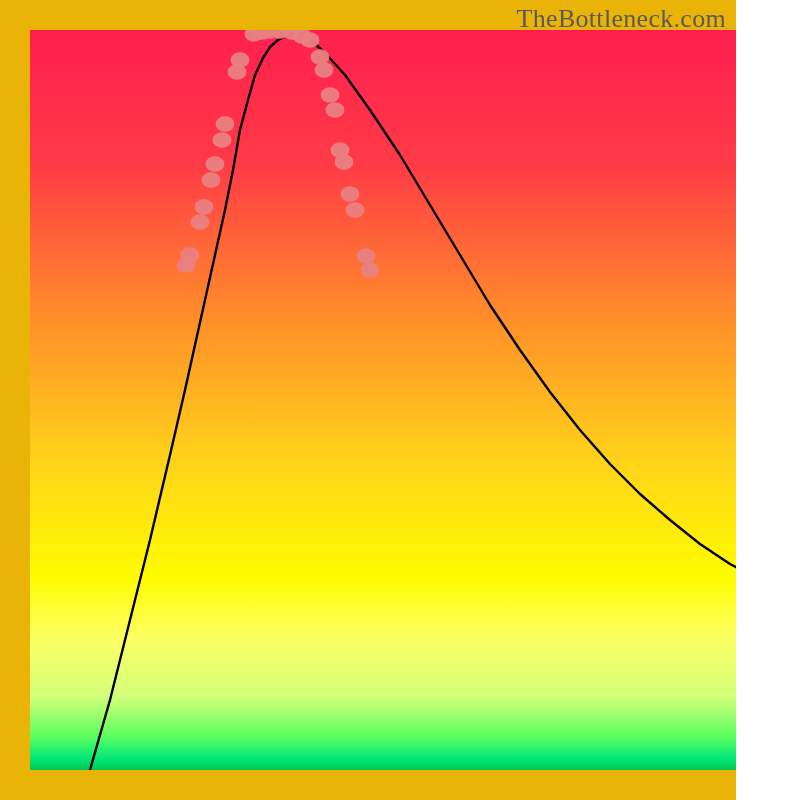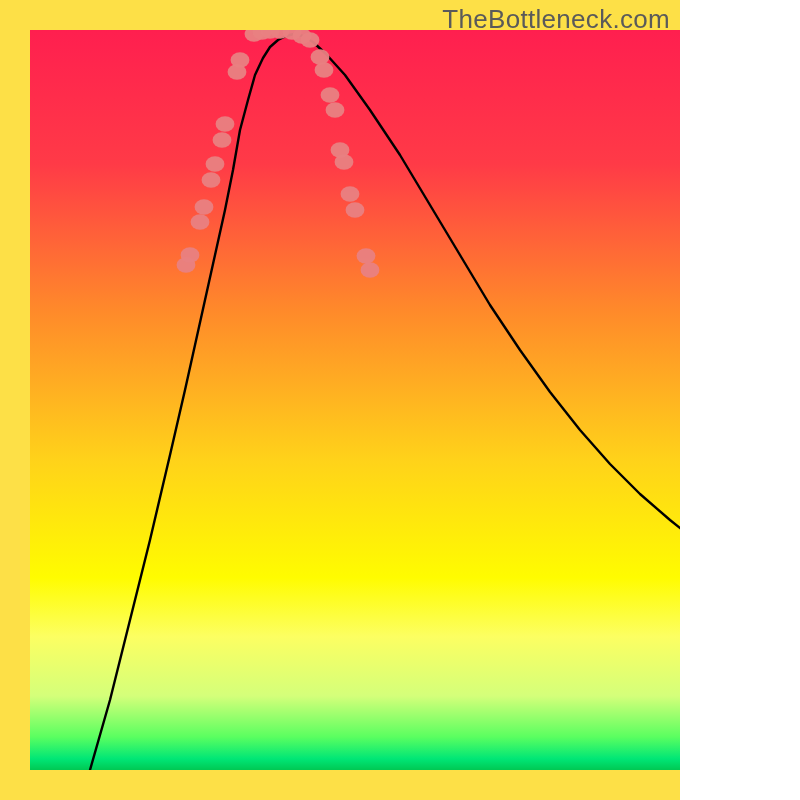--- a/index.html
+++ b/index.html
@@ -2,25 +2,26 @@
 <html><head>
 <meta charset="utf-8">
 <style>
   body {
     margin: 0;
     padding: 0;
     background: #fff;
     font-family: Arial, sans-serif;
   }
   .stage {
-    width: 680px;
+    width: 736px;
     height: 800px;
     position: relative;
-    background: #fde047;
+    background: #eab308;
     overflow: hidden;
+    font-family: Liberation Serif, serif;
   }
   .watermark {
     position: absolute;
     top: 4px;
     right: 10px;
     color: #5a5a5a;
     font-size: 26px;
     font-weight: 500;
     letter-spacing: 0.3px;
     z-index: 10;

